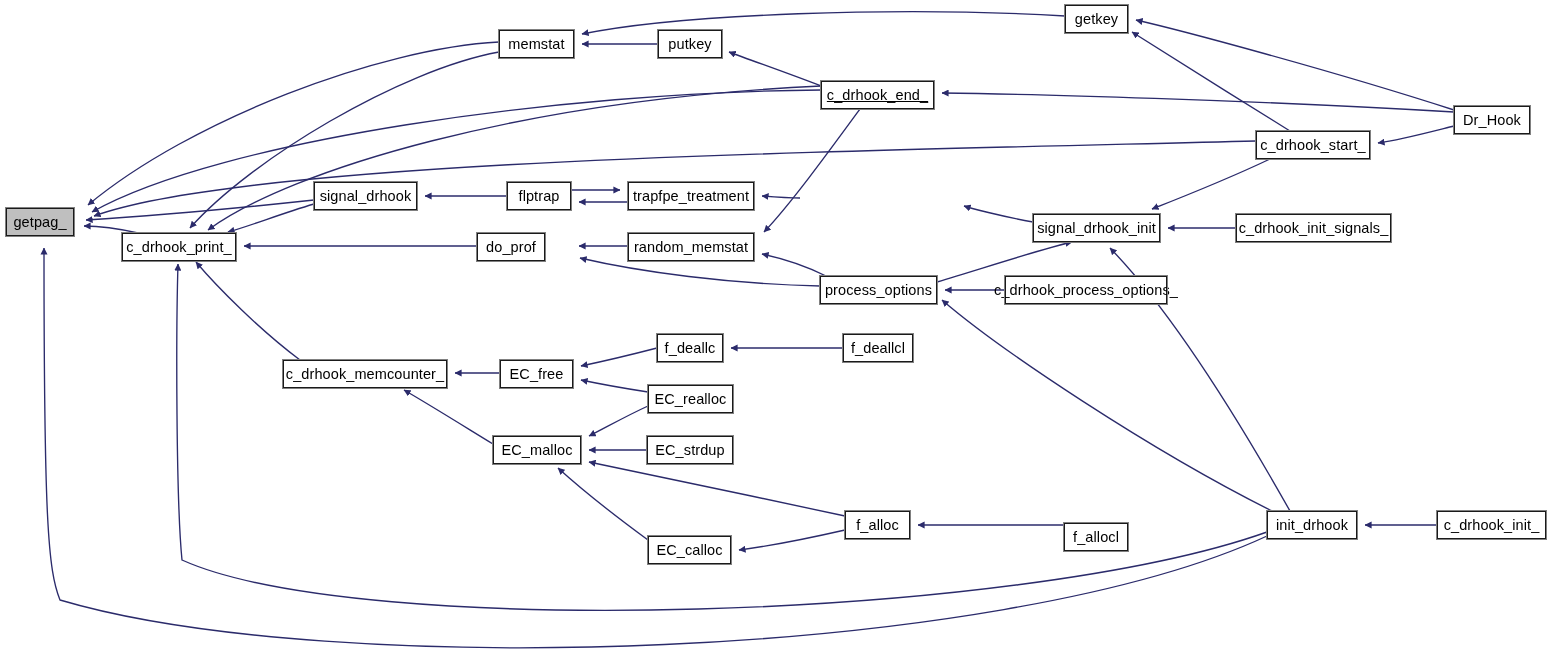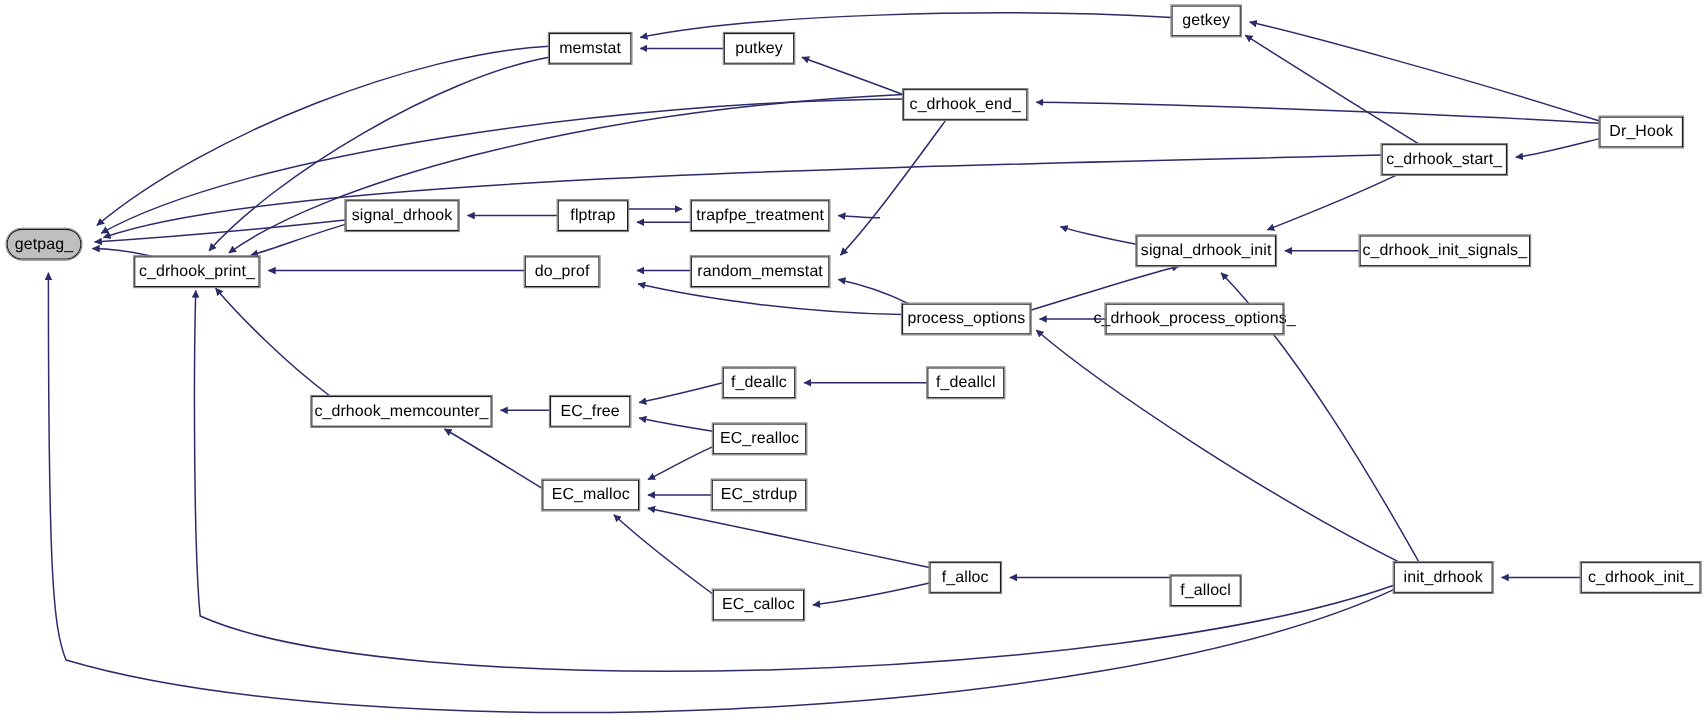--- a/index.html
+++ b/index.html
@@ -153,21 +153,21 @@
 
       <path d="M 845,530 C 810,538 770,546 739,550"></path>
 
       <path d="M 1064,525 C 1010,525 950,525 918,525"></path>
 
       <path d="M 1437,525 C 1410,525 1390,525 1365,525"></path>
     </g>
   </svg>
 
   <div id="node-layer">
-      <div class="node highlight" style="left: 6px; top: 208px; width: 68px; height: 28px; border-radius: 14px;">
+      <div class="node highlight" style="left: 6px; top: 208px; width: 68px; height: 28px;">
         <span class="node-label">getpag_</span>
       </div>
       <div class="node" style="left: 122px; top: 233px; width: 114px; height: 28px;">
         <span class="node-label">c_drhook_print_</span>
       </div>
       <div class="node" style="left: 314px; top: 182px; width: 103px; height: 28px;">
         <span class="node-label">signal_drhook</span>
       </div>
       <div class="node" style="left: 283px; top: 360px; width: 164px; height: 28px;">
         <span class="node-label">c_drhook_memcounter_</span>
@@ -201,21 +201,21 @@
       </div>
       <div class="node" style="left: 648px; top: 385px; width: 85px; height: 28px;">
         <span class="node-label">EC_realloc</span>
       </div>
       <div class="node" style="left: 647px; top: 436px; width: 86px; height: 28px;">
         <span class="node-label">EC_strdup</span>
       </div>
       <div class="node" style="left: 648px; top: 536px; width: 83px; height: 28px;">
         <span class="node-label">EC_calloc</span>
       </div>
-      <div class="node" style="left: 821px; top: 81px; width: 113px; height: 28px;">
+      <div class="node" style="left: 821px; top: 81px; width: 113px; height: 28px; text-decoration: underline;">
         <span class="node-label">c_drhook_end_</span>
       </div>
       <div class="node" style="left: 820px; top: 276px; width: 117px; height: 28px;">
         <span class="node-label">process_options</span>
       </div>
       <div class="node" style="left: 843px; top: 334px; width: 70px; height: 28px;">
         <span class="node-label">f_deallcl</span>
       </div>
       <div class="node" style="left: 845px; top: 511px; width: 65px; height: 28px;">
         <span class="node-label">f_alloc</span>

